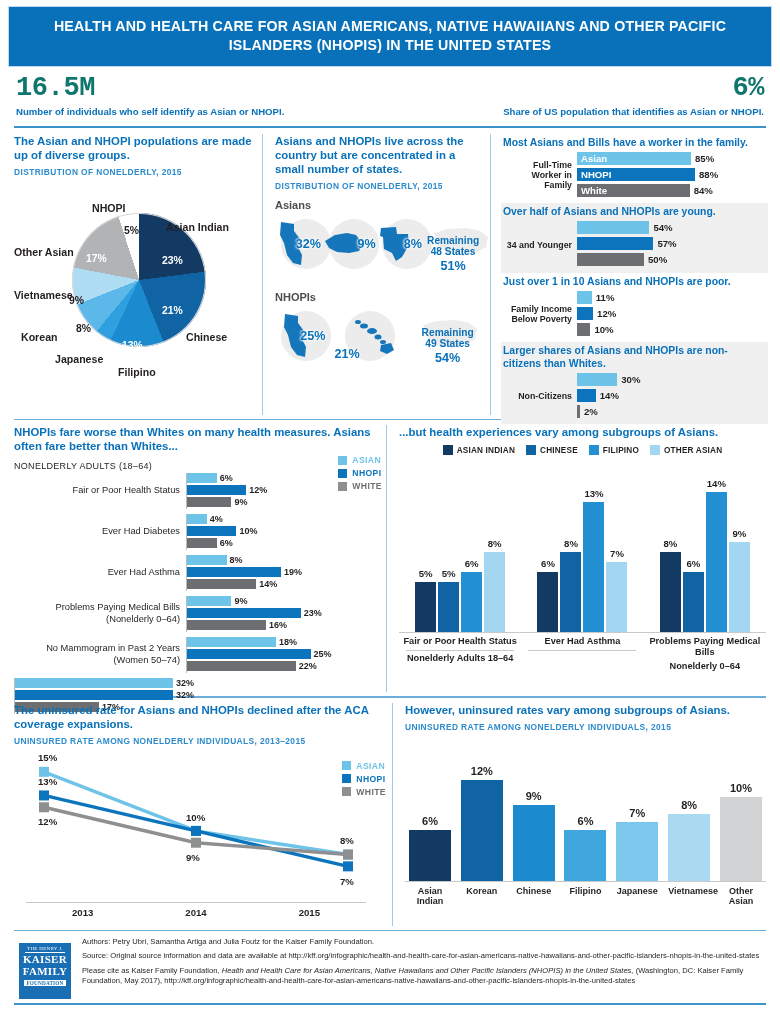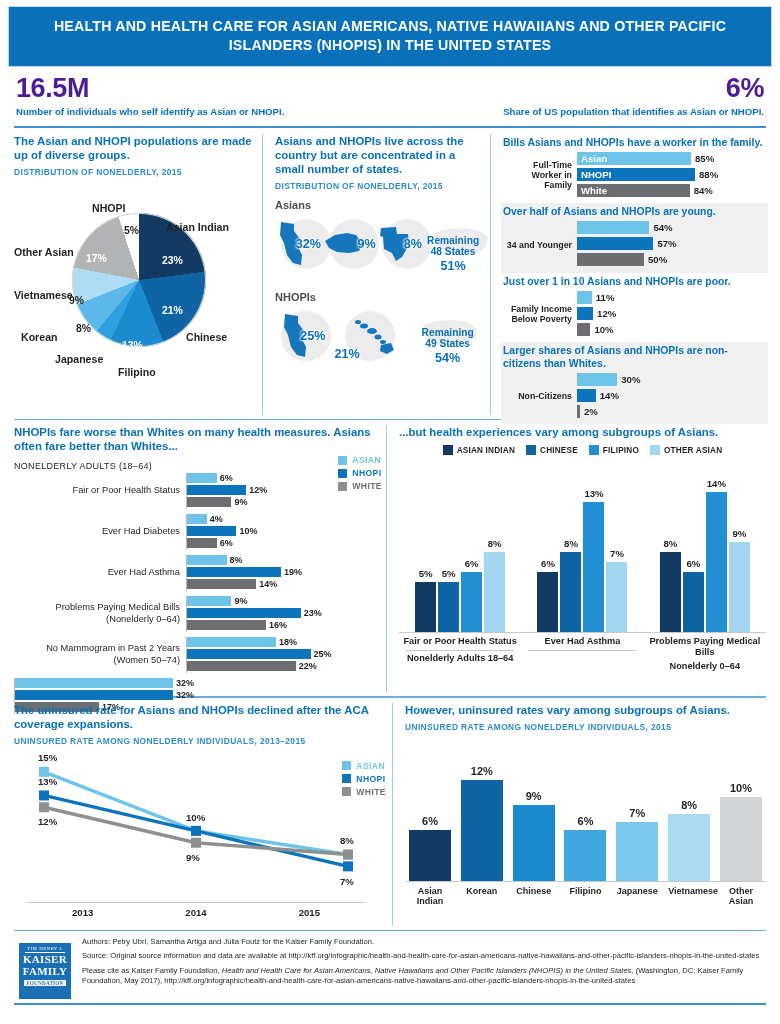--- a/index.html
+++ b/index.html
@@ -18,21 +18,21 @@
     color: #fff;
     text-align: center;
     padding: 10px 40px 11px;
     border: 1px solid #bcd9ee;
   }
   .masthead .t { font-size: 14.2px; font-weight: bold; letter-spacing: .2px; line-height: 1.35; }
 
   .keyfacts { display: flex; padding: 7px 8px 5px; }
   .kf { flex: 1; }
   .kf.right { text-align: right; }
-  .kf .big { color: #4c1d95; font-size: 27px; font-weight: bold; line-height: 1.05; letter-spacing: -.4px;}
+  .kf .big { color: #0f766e; font-size: 27px; font-weight: bold; line-height: 1.05; letter-spacing: -.4px; font-family: Liberation Mono, monospace;}
   .kf .sub { color: #0971b9; font-size: 9.6px; font-weight: bold; margin-top: 3px; }
   .rule { height: 2px; background: #3c92cd; margin: 4px 6px 0; }
   .rule.thin { height: 1.6px; background: #6cafda; }
 
   
   .row1 { display: flex; height: 287px; padding-top: 6px; }
   .col { position: relative; }
   .col.c1 { width: 254px; padding: 0 10px 0 6px; }
   .col.c2 { width: 228px; padding: 0 8px 0 12px; border-left: 1.4px solid #9ecbe8; }
   .col.c3 { width: 282px; padding: 0 4px 0 10px; border-left: 1.4px solid #9ecbe8; }
@@ -252,21 +252,21 @@
             <div class="l1"><span>Remaining</span><br><span>49 States</span></div>
             <div class="l2">54%</div>
           </div>
         </div>
       </div>
     </div>
 
     <div class="col c3">
       <div id="miniHost">
           <div class="mini">
-            <h3>Bills Asians and NHOPIs have a worker in the family.</h3>
+            <h3>Most Asians and Bills have a worker in the family.</h3>
             <div class="body">
               <div class="cat">Full-Time Worker in Family</div>
               <div class="bars">
                 <div class="mbar">
                   <div class="fill" style="width: 113.977px; background: rgb(110, 196, 232);">
                     <span class="inlbl">Asian</span>
                   </div>
                   <span class="val">85%</span>
                 </div>
                 <div class="mbar">

